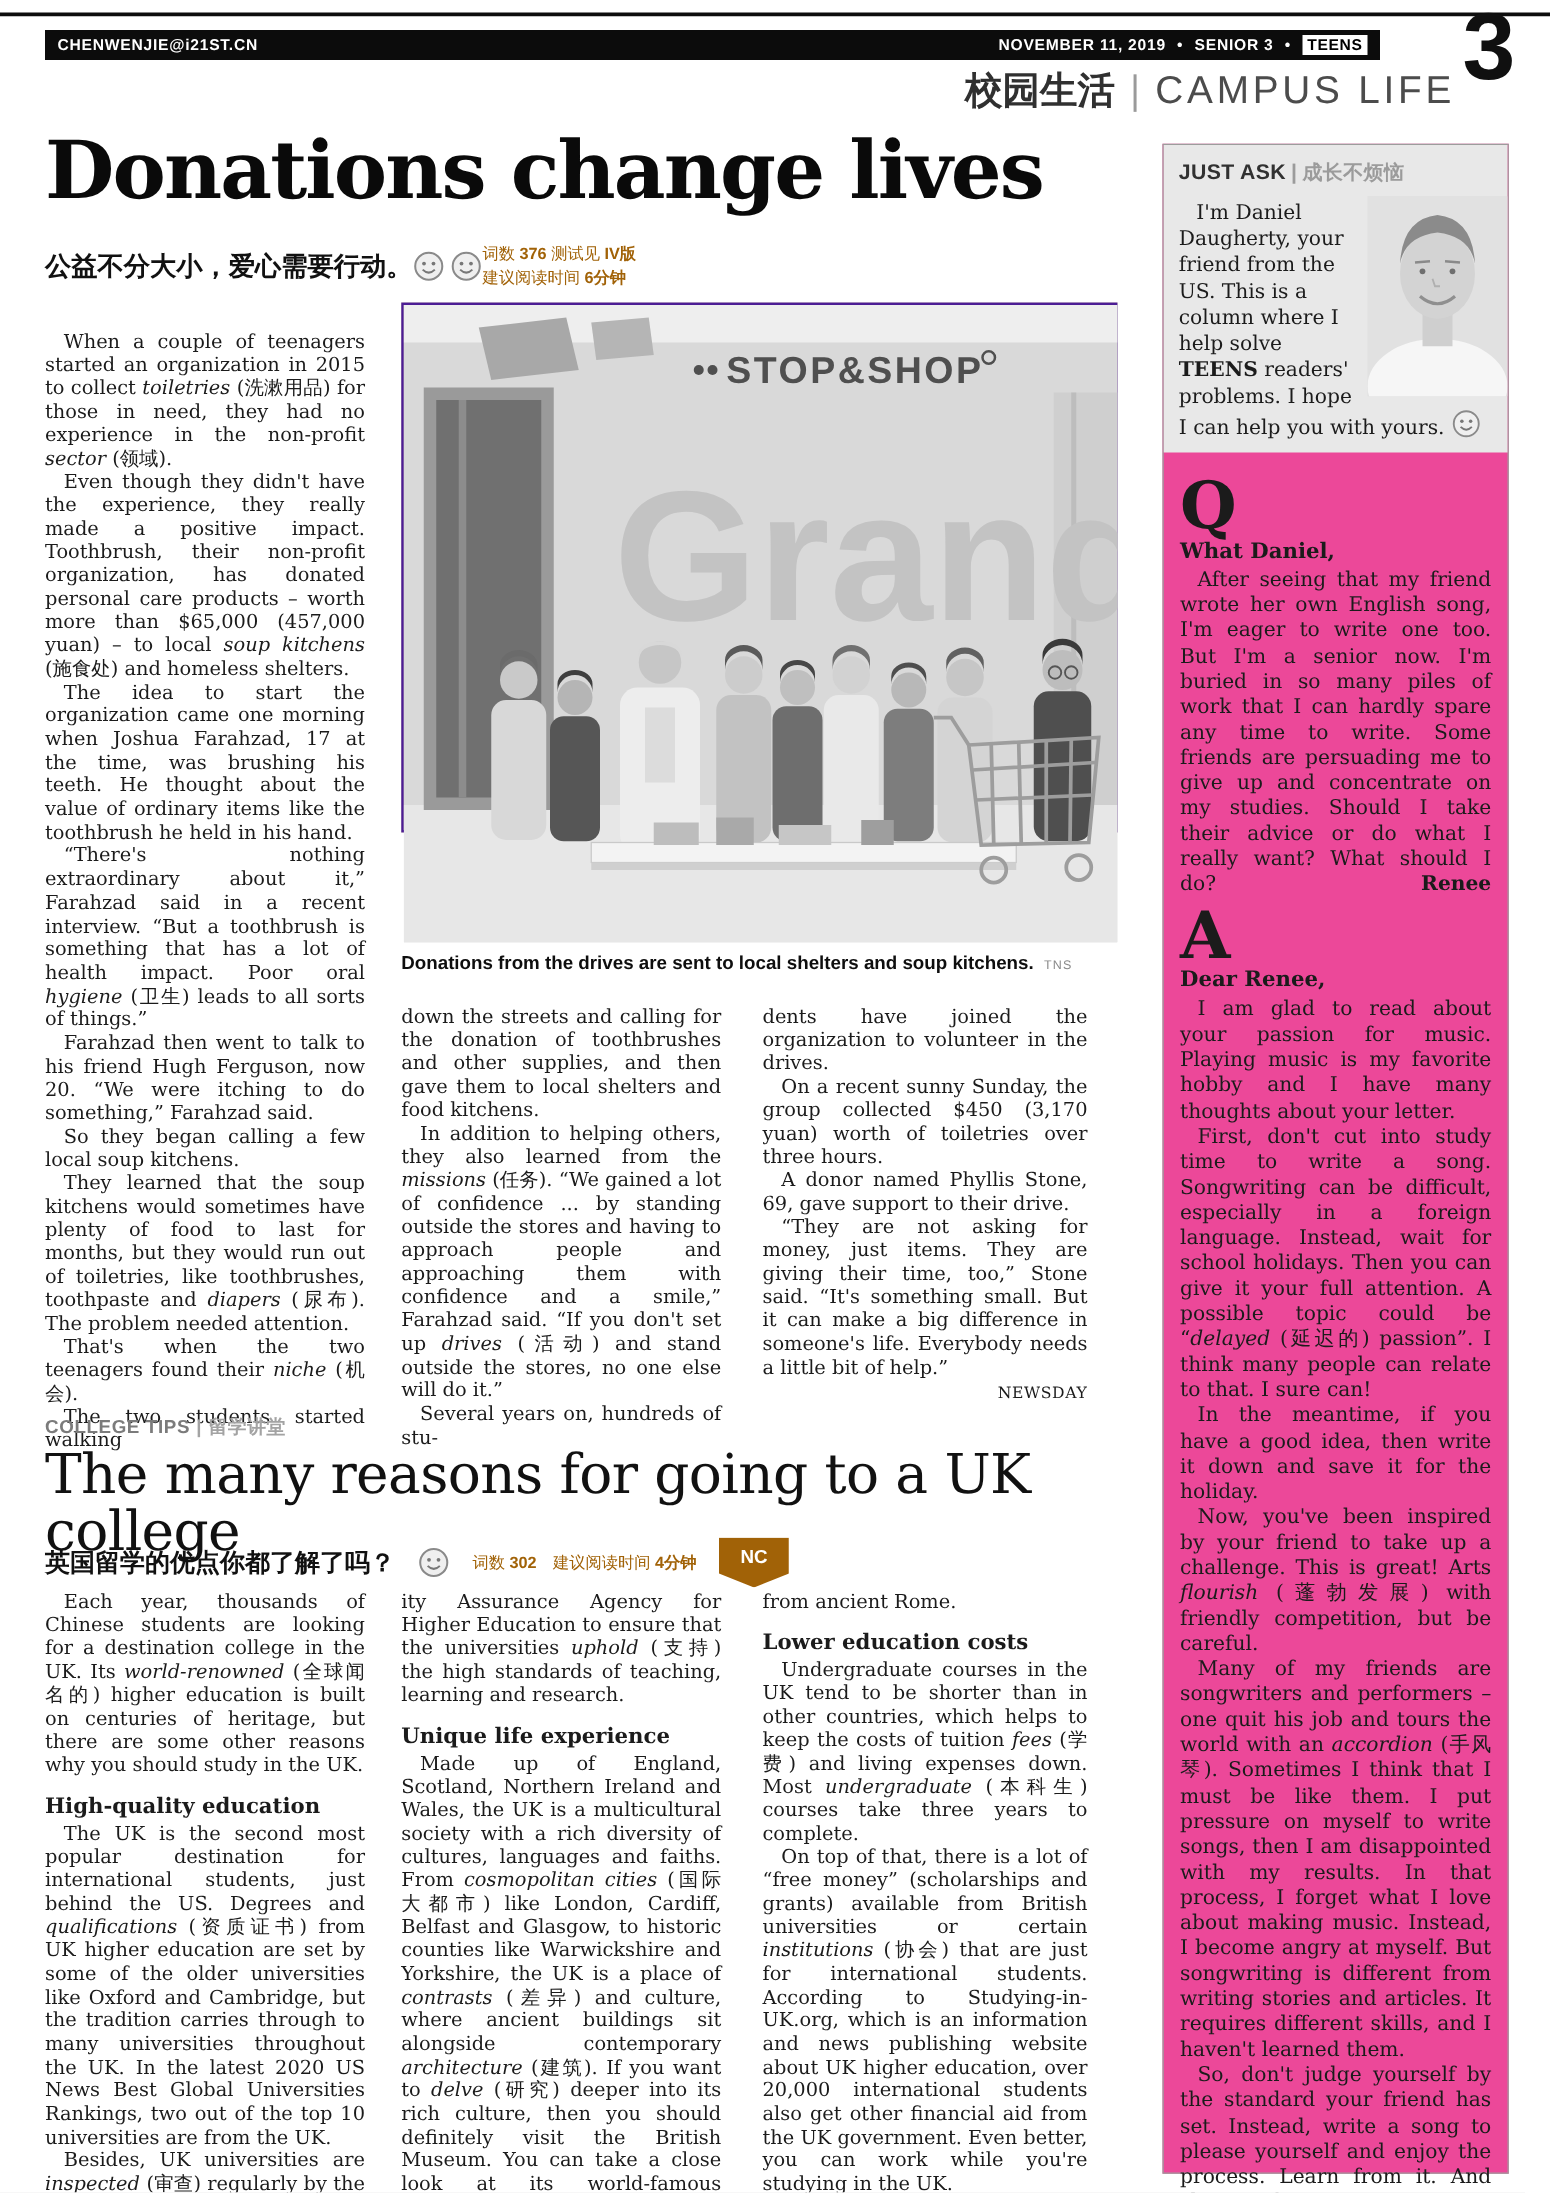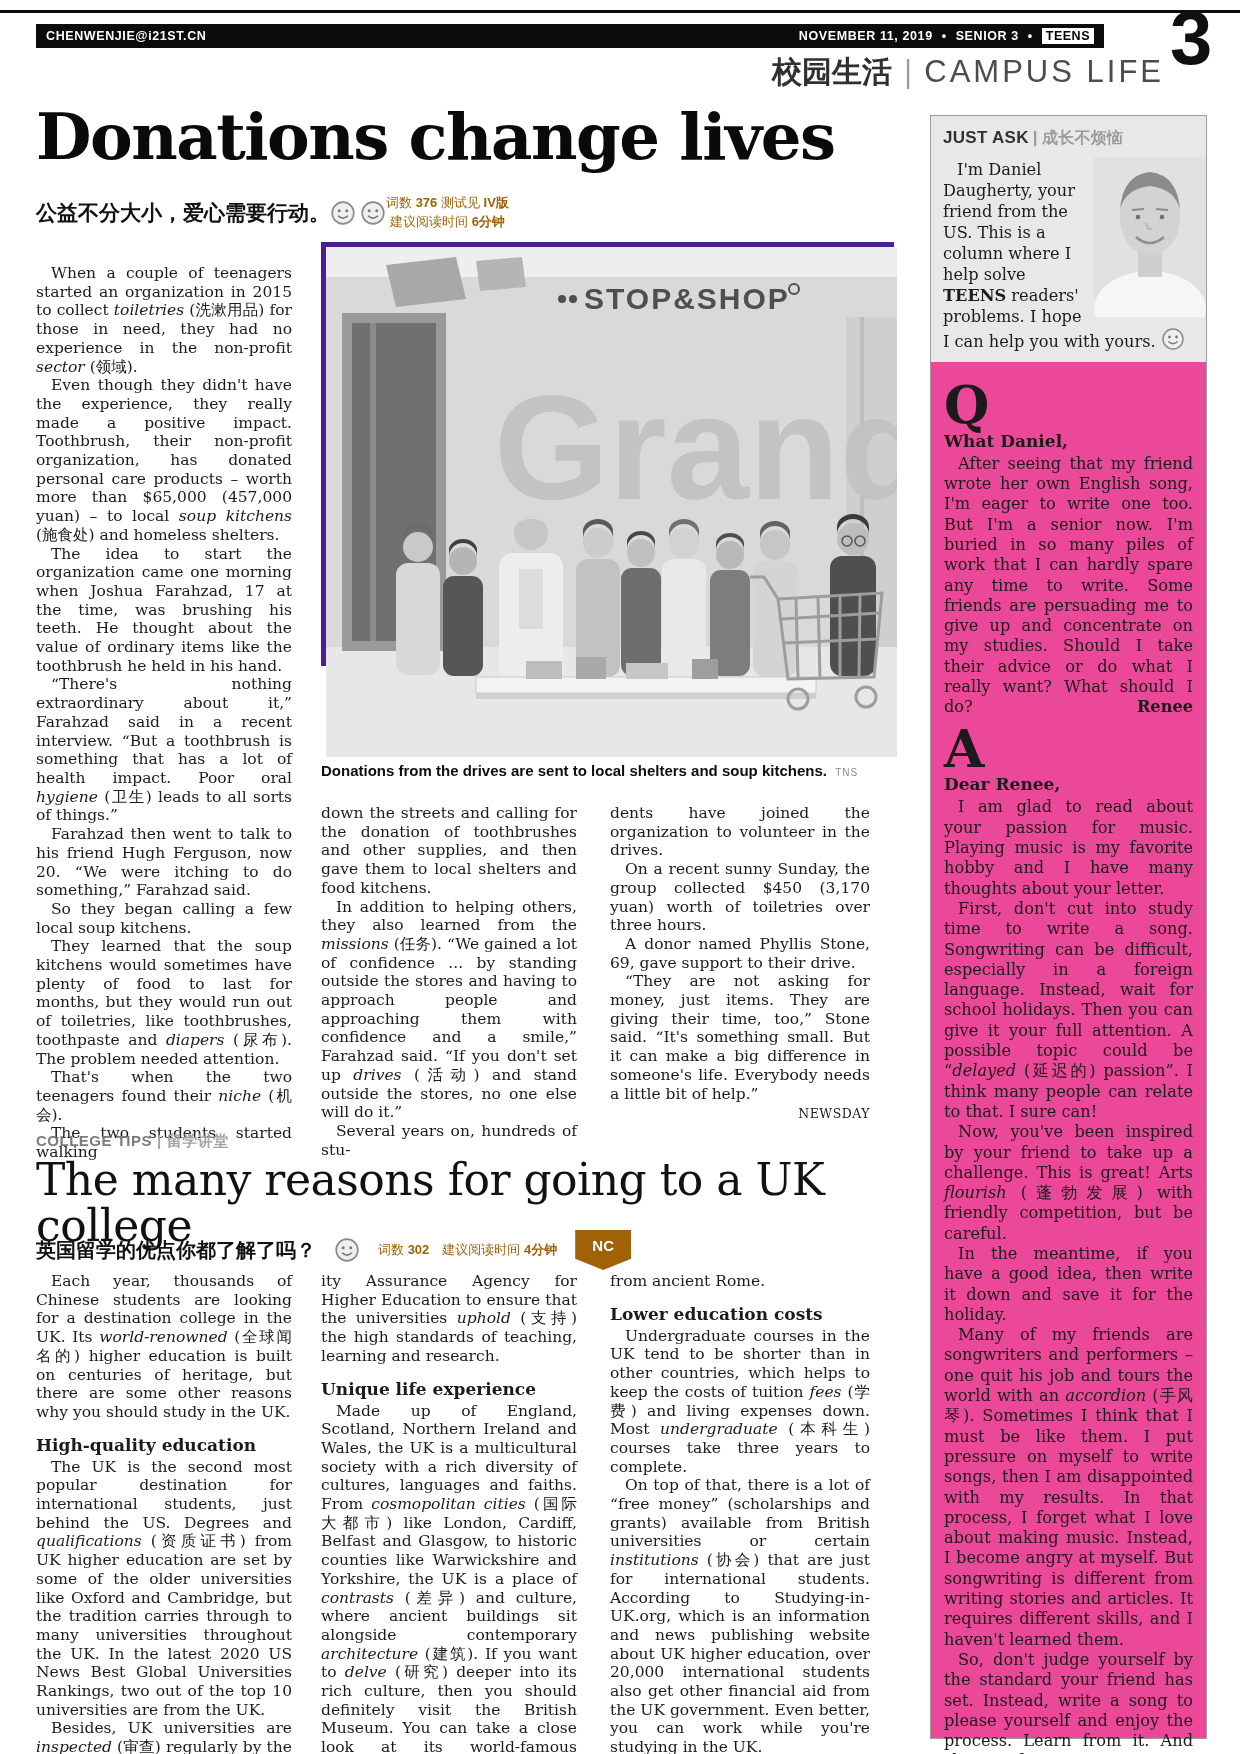--- a/index.html
+++ b/index.html
@@ -17,29 +17,29 @@
   .page-num{position:absolute;top:0px;left:1170px;font-family:"Liberation Sans",sans-serif;
             font-weight:800;font-size:76px;line-height:1;color:#101010;}
   .section-line{position:absolute;top:52px;left:36px;width:1128px;text-align:right;white-space:nowrap;}
   .sec-cn{font-family:"DejaVu Sans",sans-serif;font-weight:700;font-size:30px;color:#303030;}
   .sec-sep{color:#9a9a9a;font-size:30px;font-weight:300;padding:0 6px;}
   .sec-en{font-family:"Liberation Sans",sans-serif;font-weight:300;font-size:31px;letter-spacing:3px;color:#4c4c4c;}
 
   
   .main{position:absolute;top:104px;left:36px;width:858px;height:1014px;}
   .main h1{margin:0;font-size:64px;font-weight:700;letter-spacing:-1.5px;line-height:1.02;color:#0a0a0a;}
-  .deck{position:absolute;top:90px;left:0;display:flex;align-items:center;gap:0;text-align:center;}
+  .deck{position:absolute;top:90px;left:0;display:flex;align-items:center;gap:0;}
   .deck-cn{font-family:"DejaVu Sans",sans-serif;font-weight:700;font-size:21px;color:#111;}
   .smileys{display:flex;gap:4px;}
   .meta{font-family:"Liberation Sans",sans-serif;font-size:13px;line-height:1.45;color:#a16207;}
   .para{margin:0;font-size:15.5px;line-height:18.7px;text-align:justify;}
   .para.ind{text-indent:15px;}
   .sig{float:right;font-weight:700;}
   .m-col1{position:absolute;top:136px;left:0;width:256px;margin-top:24px;}
-  .m-photo{position:absolute;top:138px;left:285px;width:573px;height:424px;border:5px solid #4c1d95;
+  .m-photo{position:absolute;top:138px;left:285px;width:573px;height:424px;border:2px solid #4c1d95;
            box-sizing:border-box;background:#fef9c3;}
   .m-photo svg{display:block;}
   .m-caption{position:absolute;top:658px;left:285px;width:574px;font-family:"Liberation Sans",sans-serif;
              font-weight:700;font-size:15px;color:#0e0e0e;}
   .credit{font-weight:400;font-size:10px;color:#8a8a8a;letter-spacing:1px;padding-left:4px;}
   .m-col2{position:absolute;top:700px;left:285px;width:256px;}
   .m-col3{position:absolute;top:700px;left:574px;width:260px;}
   .agency{text-align:right;font-size:12.5px;letter-spacing:.5px;margin-top:3px;}
 
   
@@ -299,22 +299,22 @@
       <div class="qa-letter">Q</div>
       <div class="dear">What Daniel,</div>
       <div>
           <p class="para ind">After seeing that my friend wrote her own English song, I'm eager to write one too. But I'm a senior now. I'm buried in so many piles of work that I can hardly spare any time to write. Some friends are persuading me to give up and concentrate on my studies. Should I take their advice or do what I really want? What should I do?<span class="sig">Renee</span></p>
         </div>
       <div class="qa-letter">A</div>
       <div class="dear">Dear Renee,</div>
       <div>
           <p class="para ind">I am glad to read about your passion for music. Playing music is my favorite hobby and I have many thoughts about your letter.</p>
           <p class="para ind">First, don't cut into study time to write a song. Songwriting can be difficult, especially in a foreign language. Instead, wait for school holidays. Then you can give it your full attention. A possible topic could be “<i>delayed</i> (延迟的) passion”. I think many people can relate to that. I sure can!</p>
+          <p class="para ind">In the meantime, if you have a good idea, then write it down and save it for the holiday.</p>
           <p class="para ind">Now, you've been inspired by your friend to take up a challenge. This is great! Arts <i>flourish</i> (蓬勃发展) with friendly competition, but be careful.</p>
-          <p class="para ind">In the meantime, if you have a good idea, then write it down and save it for the holiday.</p>
           <p class="para ind">Many of my friends are songwriters and performers – one quit his job and tours the world with an <i>accordion</i> (手风琴). Sometimes I think that I must be like them. I put pressure on myself to write songs, then I am disappointed with my results. In that process, I forget what I love about making music. Instead, I become angry at myself. But songwriting is different from writing stories and articles. It requires different skills, and I haven't learned them.</p>
           <p class="para ind">So, don't judge yourself by the standard your friend has set. Instead, write a song to please yourself and enjoy the process. Learn from it. And share it if you want!</p>
         </div>
 
     </div>
   </div>
 
 </div>
 
 </body></html>

